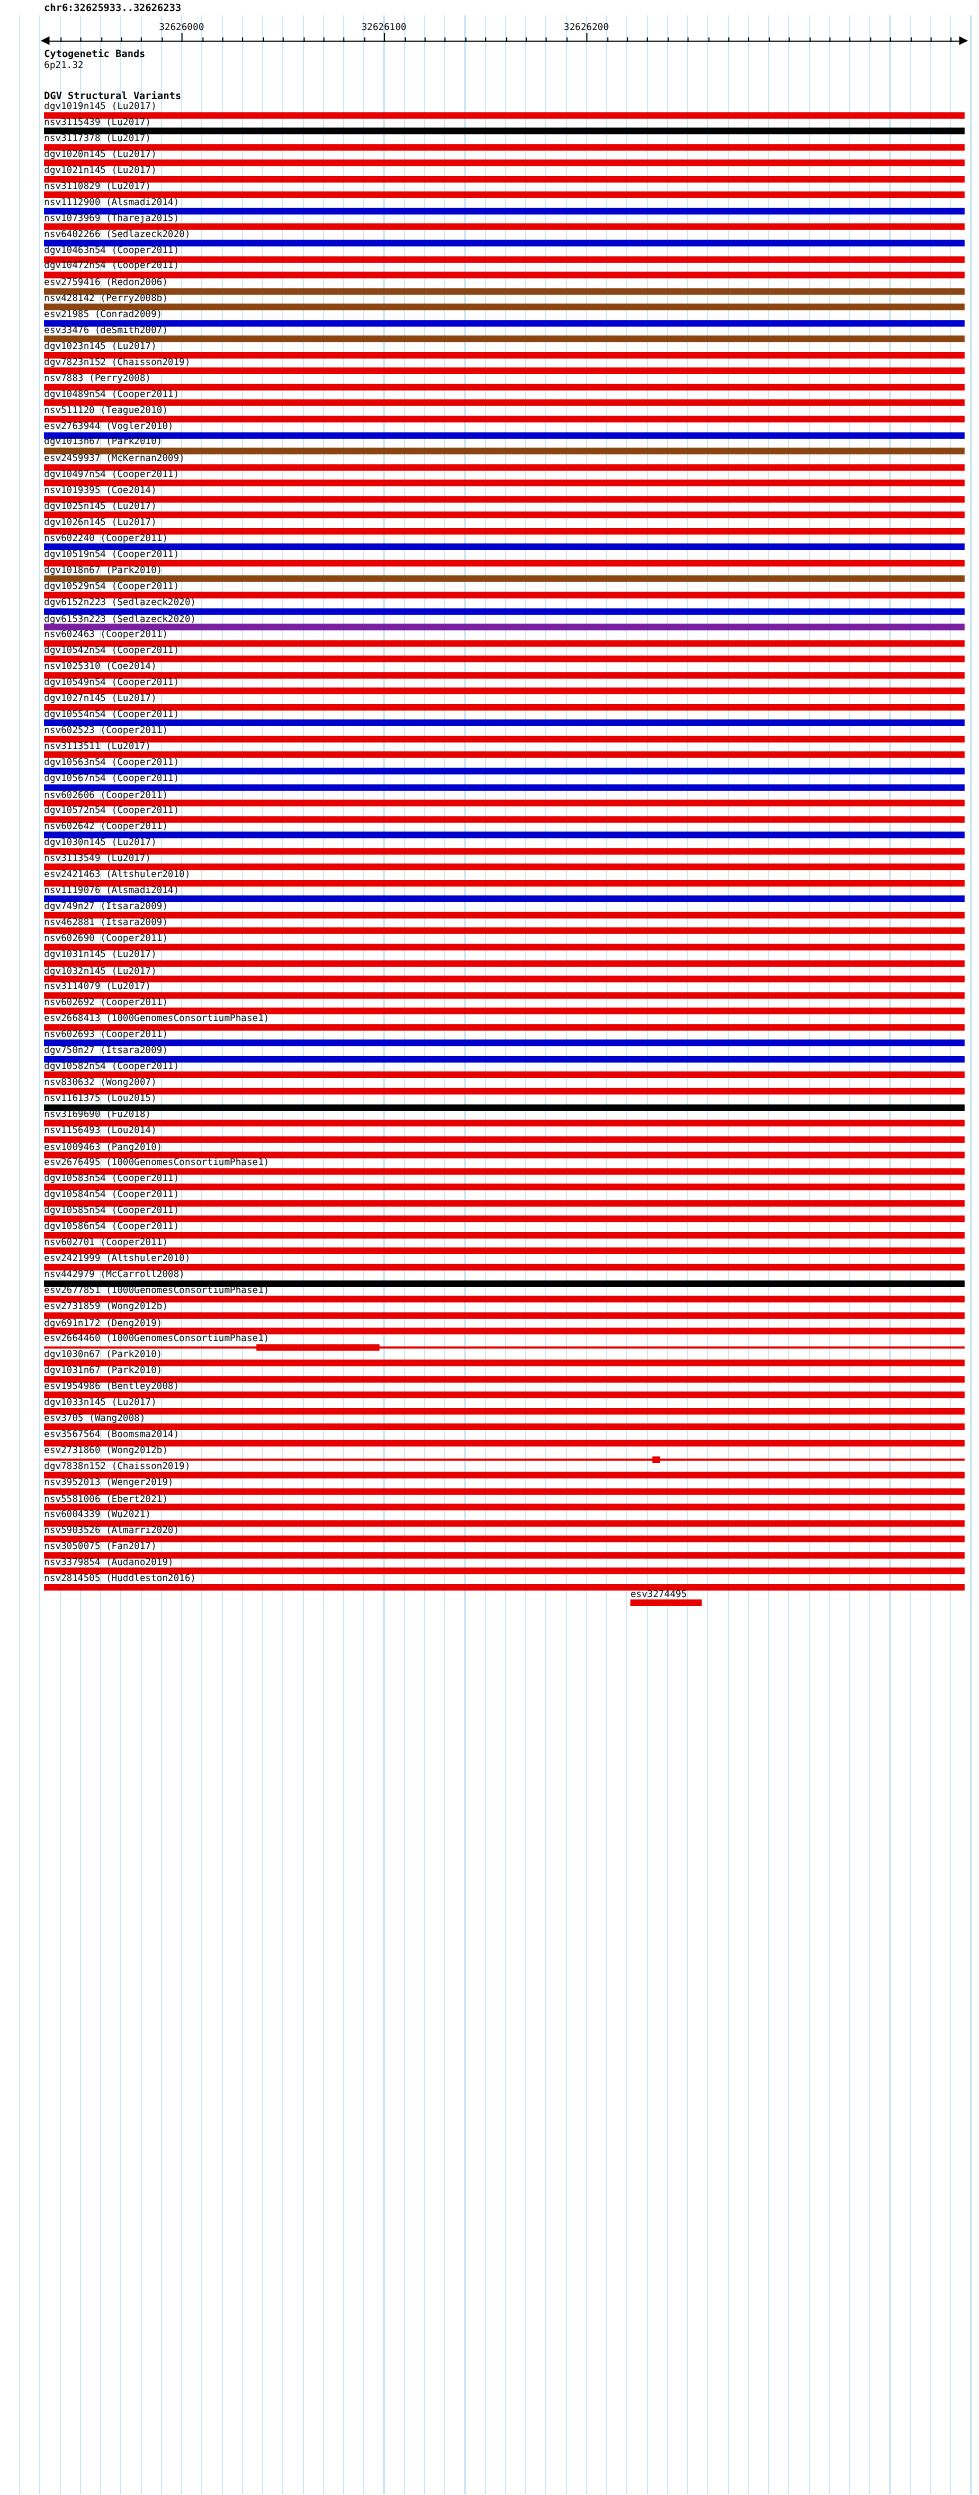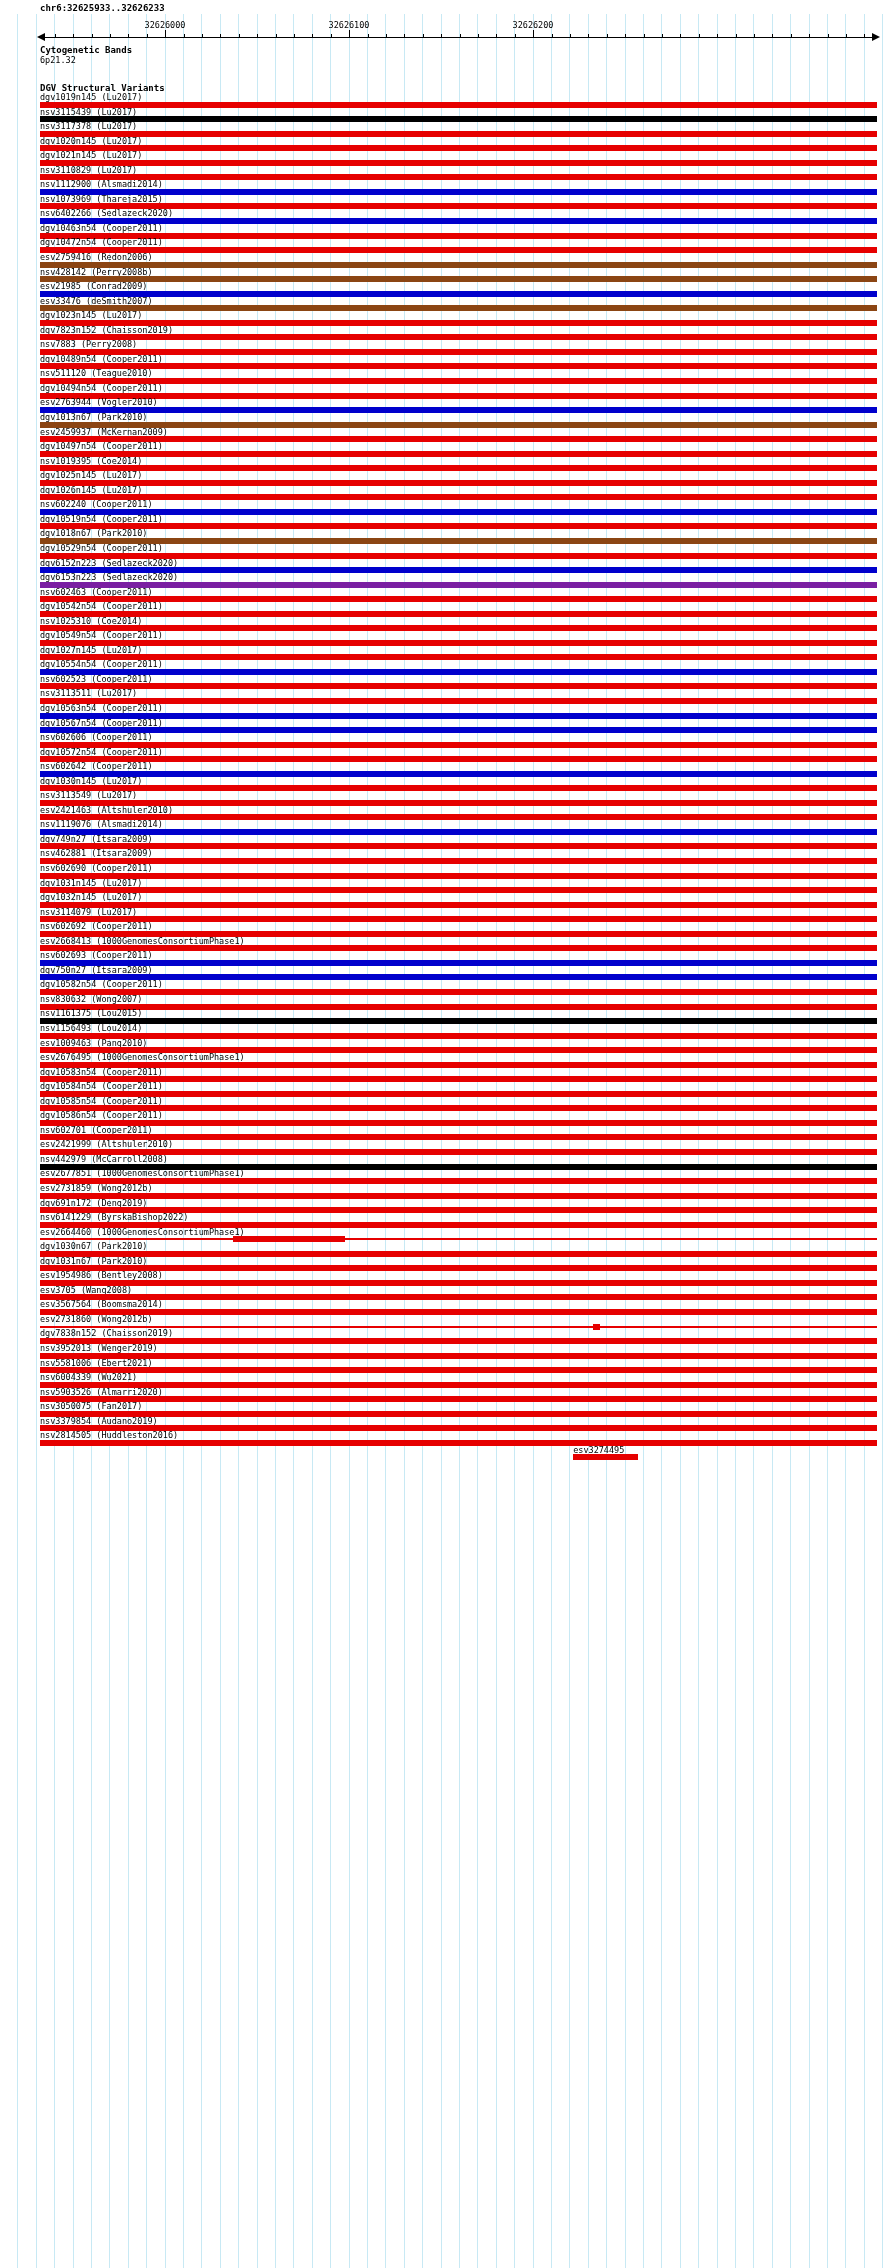--- a/index.html
+++ b/index.html
@@ -233,26 +233,20 @@
   </div>
 
 
   <div class="variant-row">
     <div class="variant-label">nsv511120 (Teague2010)</div>
     <div class="bar-area">
           <div class="bar-seg" style="left: 0%; width: 100%; background: rgb(230, 0, 0);"></div>
         </div>
   </div>
 
-  <div class="variant-row">
-    <div class="variant-label">dgv10494n54 (Cooper2011)</div>
-    <div class="bar-area">
-          <div class="bar-seg" style="left: 0%; width: 100%; background: rgb(230, 0, 0);"></div>
-        </div>
-  </div>
 
   <div class="variant-row">
     <div class="variant-label">esv2763944 (Vogler2010)</div>
     <div class="bar-area">
           <div class="bar-seg" style="left: 0%; width: 100%; background: rgb(0, 0, 204);"></div>
         </div>
   </div>
 
   <div class="variant-row">
     <div class="variant-label">dgv1013n67 (Park2010)</div>
@@ -544,20 +538,26 @@
         </div>
   </div>
 
   <div class="variant-row">
     <div class="variant-label">nsv1161375 (Lou2015)</div>
     <div class="bar-area">
           <div class="bar-seg" style="left: 0%; width: 100%; background: rgb(0, 0, 0);"></div>
         </div>
   </div>
 
+  <div class="variant-row">
+    <div class="variant-label">nsv3169690 (Fu2018)</div>
+    <div class="bar-area">
+          <div class="bar-seg" style="left: 0%; width: 100%; background: rgb(230, 0, 0);"></div>
+        </div>
+  </div>
 
   <div class="variant-row">
     <div class="variant-label">nsv1156493 (Lou2014)</div>
     <div class="bar-area">
           <div class="bar-seg" style="left: 0%; width: 100%; background: rgb(230, 0, 0);"></div>
         </div>
   </div>
 
   <div class="variant-row">
     <div class="variant-label">esv1009463 (Pang2010)</div>
@@ -636,26 +636,20 @@
         </div>
   </div>
 
   <div class="variant-row">
     <div class="variant-label">dgv691n172 (Deng2019)</div>
     <div class="bar-area">
           <div class="bar-seg" style="left: 0%; width: 100%; background: rgb(230, 0, 0);"></div>
         </div>
   </div>
 
-  <div class="variant-row">
-    <div class="variant-label">nsv6141229 (ByrskaBishop2022)</div>
-    <div class="bar-area">
-          <div class="bar-seg" style="left: 0%; width: 100%; background: rgb(230, 0, 0);"></div>
-        </div>
-  </div>
 
   <div class="variant-row">
     <div class="variant-label">esv2664460 (1000GenomesConsortiumPhase1)</div>
     <div class="bar-area">
           <div class="bar-line" style="background: rgb(230, 0, 0);"></div>
           <div class="bar-seg" style="left: 23.1%; width: 13.3%; background: rgb(230, 0, 0);"></div>
         </div>
   </div>
 
   <div class="variant-row">
@@ -672,20 +666,26 @@
         </div>
   </div>
 
   <div class="variant-row">
     <div class="variant-label">esv1954986 (Bentley2008)</div>
     <div class="bar-area">
           <div class="bar-seg" style="left: 0%; width: 100%; background: rgb(230, 0, 0);"></div>
         </div>
   </div>
 
+  <div class="variant-row">
+    <div class="variant-label">dgv1033n145 (Lu2017)</div>
+    <div class="bar-area">
+          <div class="bar-seg" style="left: 0%; width: 100%; background: rgb(230, 0, 0);"></div>
+        </div>
+  </div>
 
   <div class="variant-row">
     <div class="variant-label">esv3705 (Wang2008)</div>
     <div class="bar-area">
           <div class="bar-seg" style="left: 0%; width: 100%; background: rgb(230, 0, 0);"></div>
         </div>
   </div>
 
   <div class="variant-row">
     <div class="variant-label">esv3567564 (Boomsma2014)</div>

